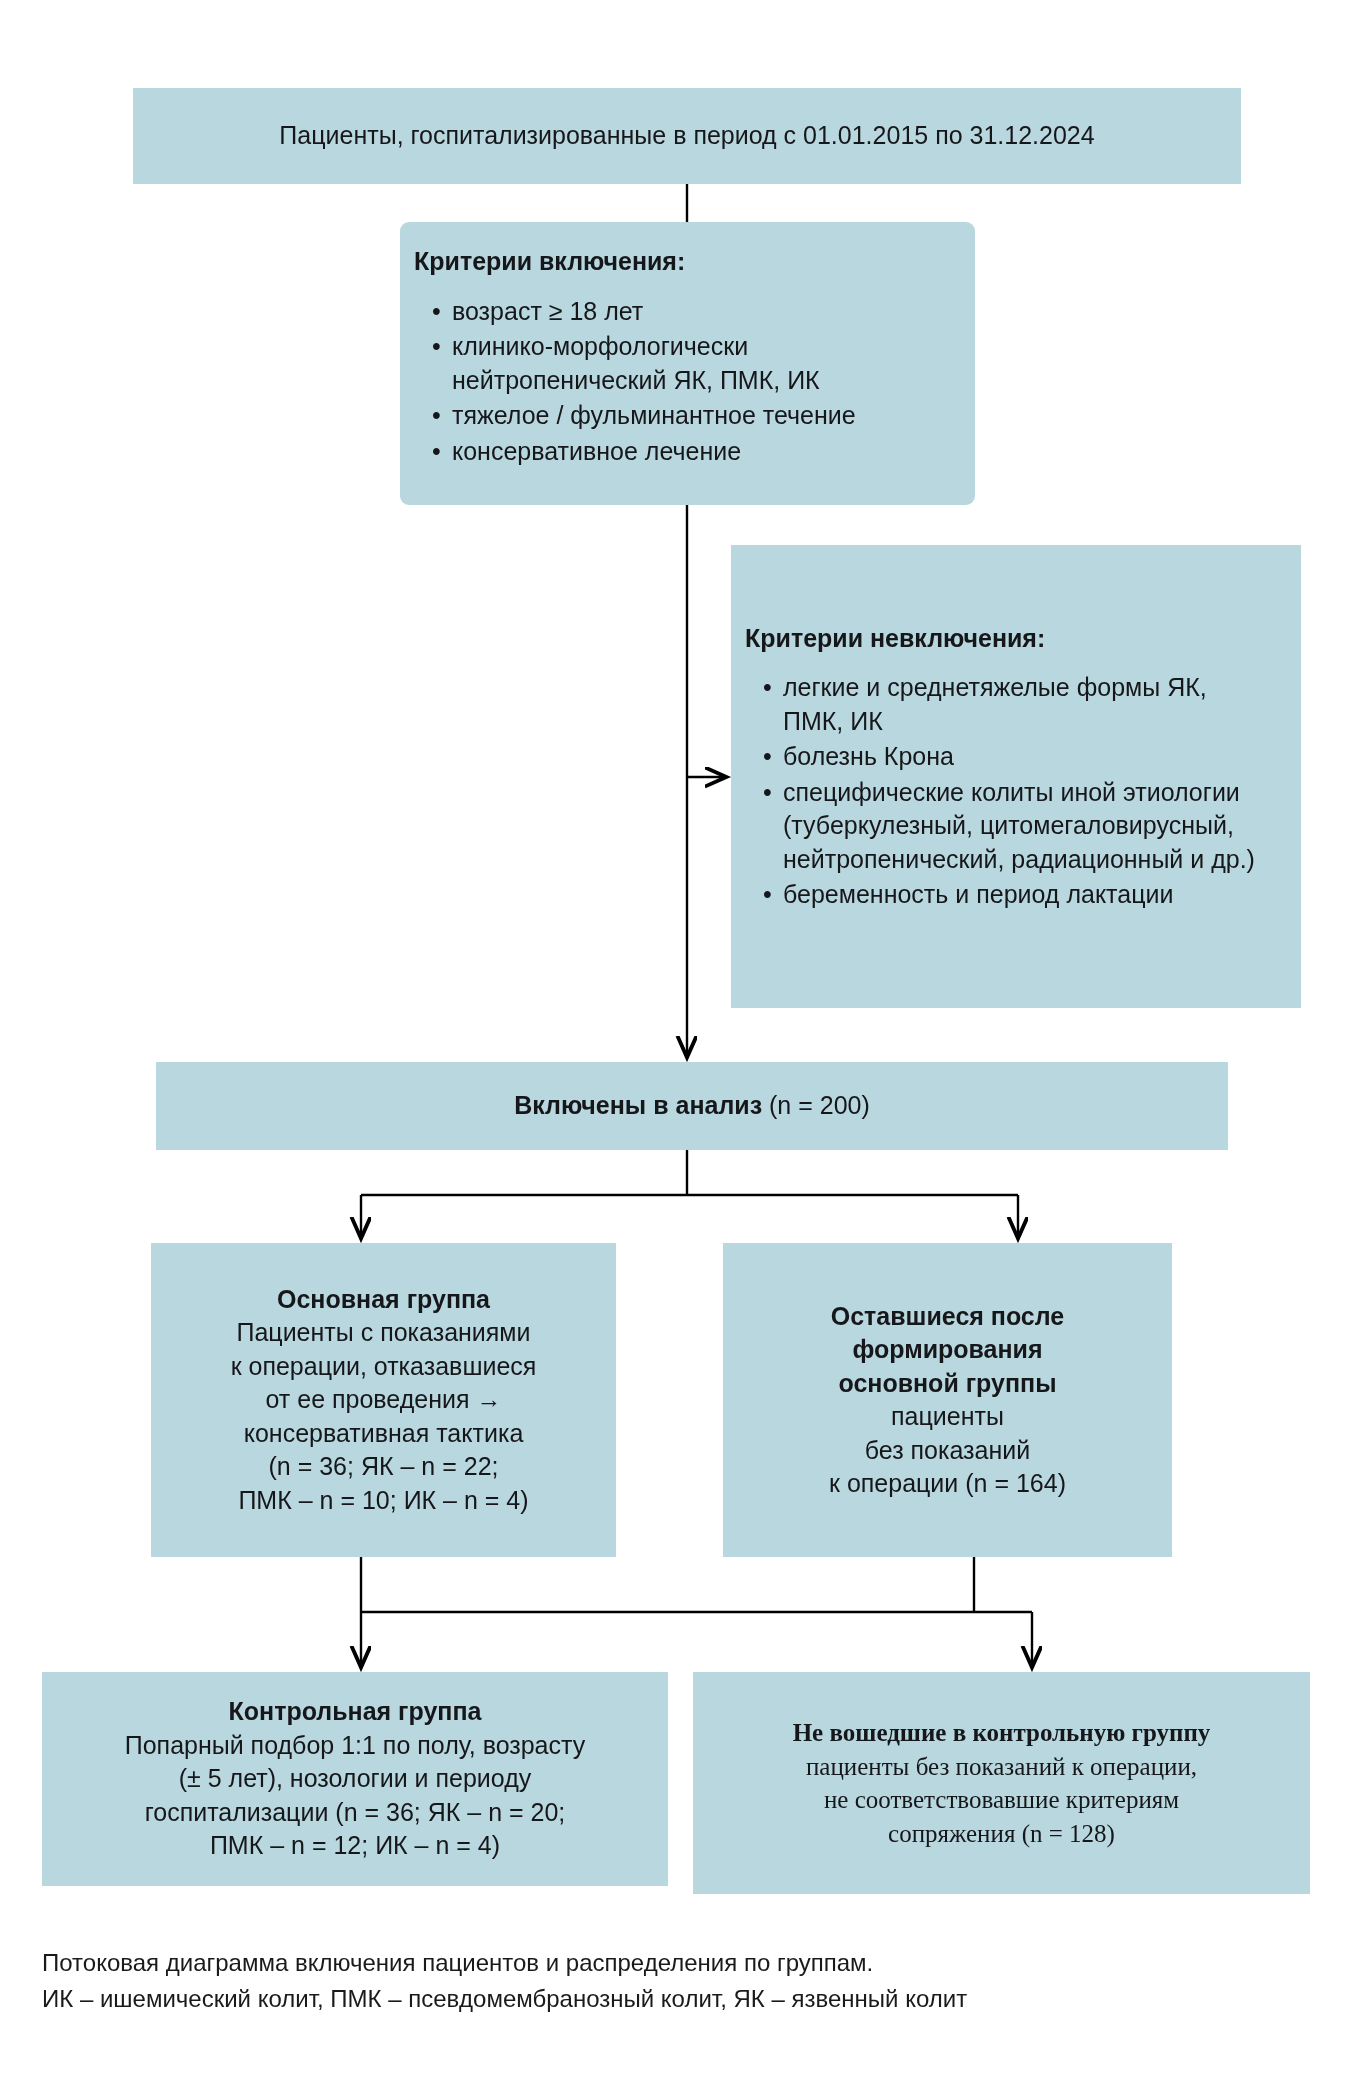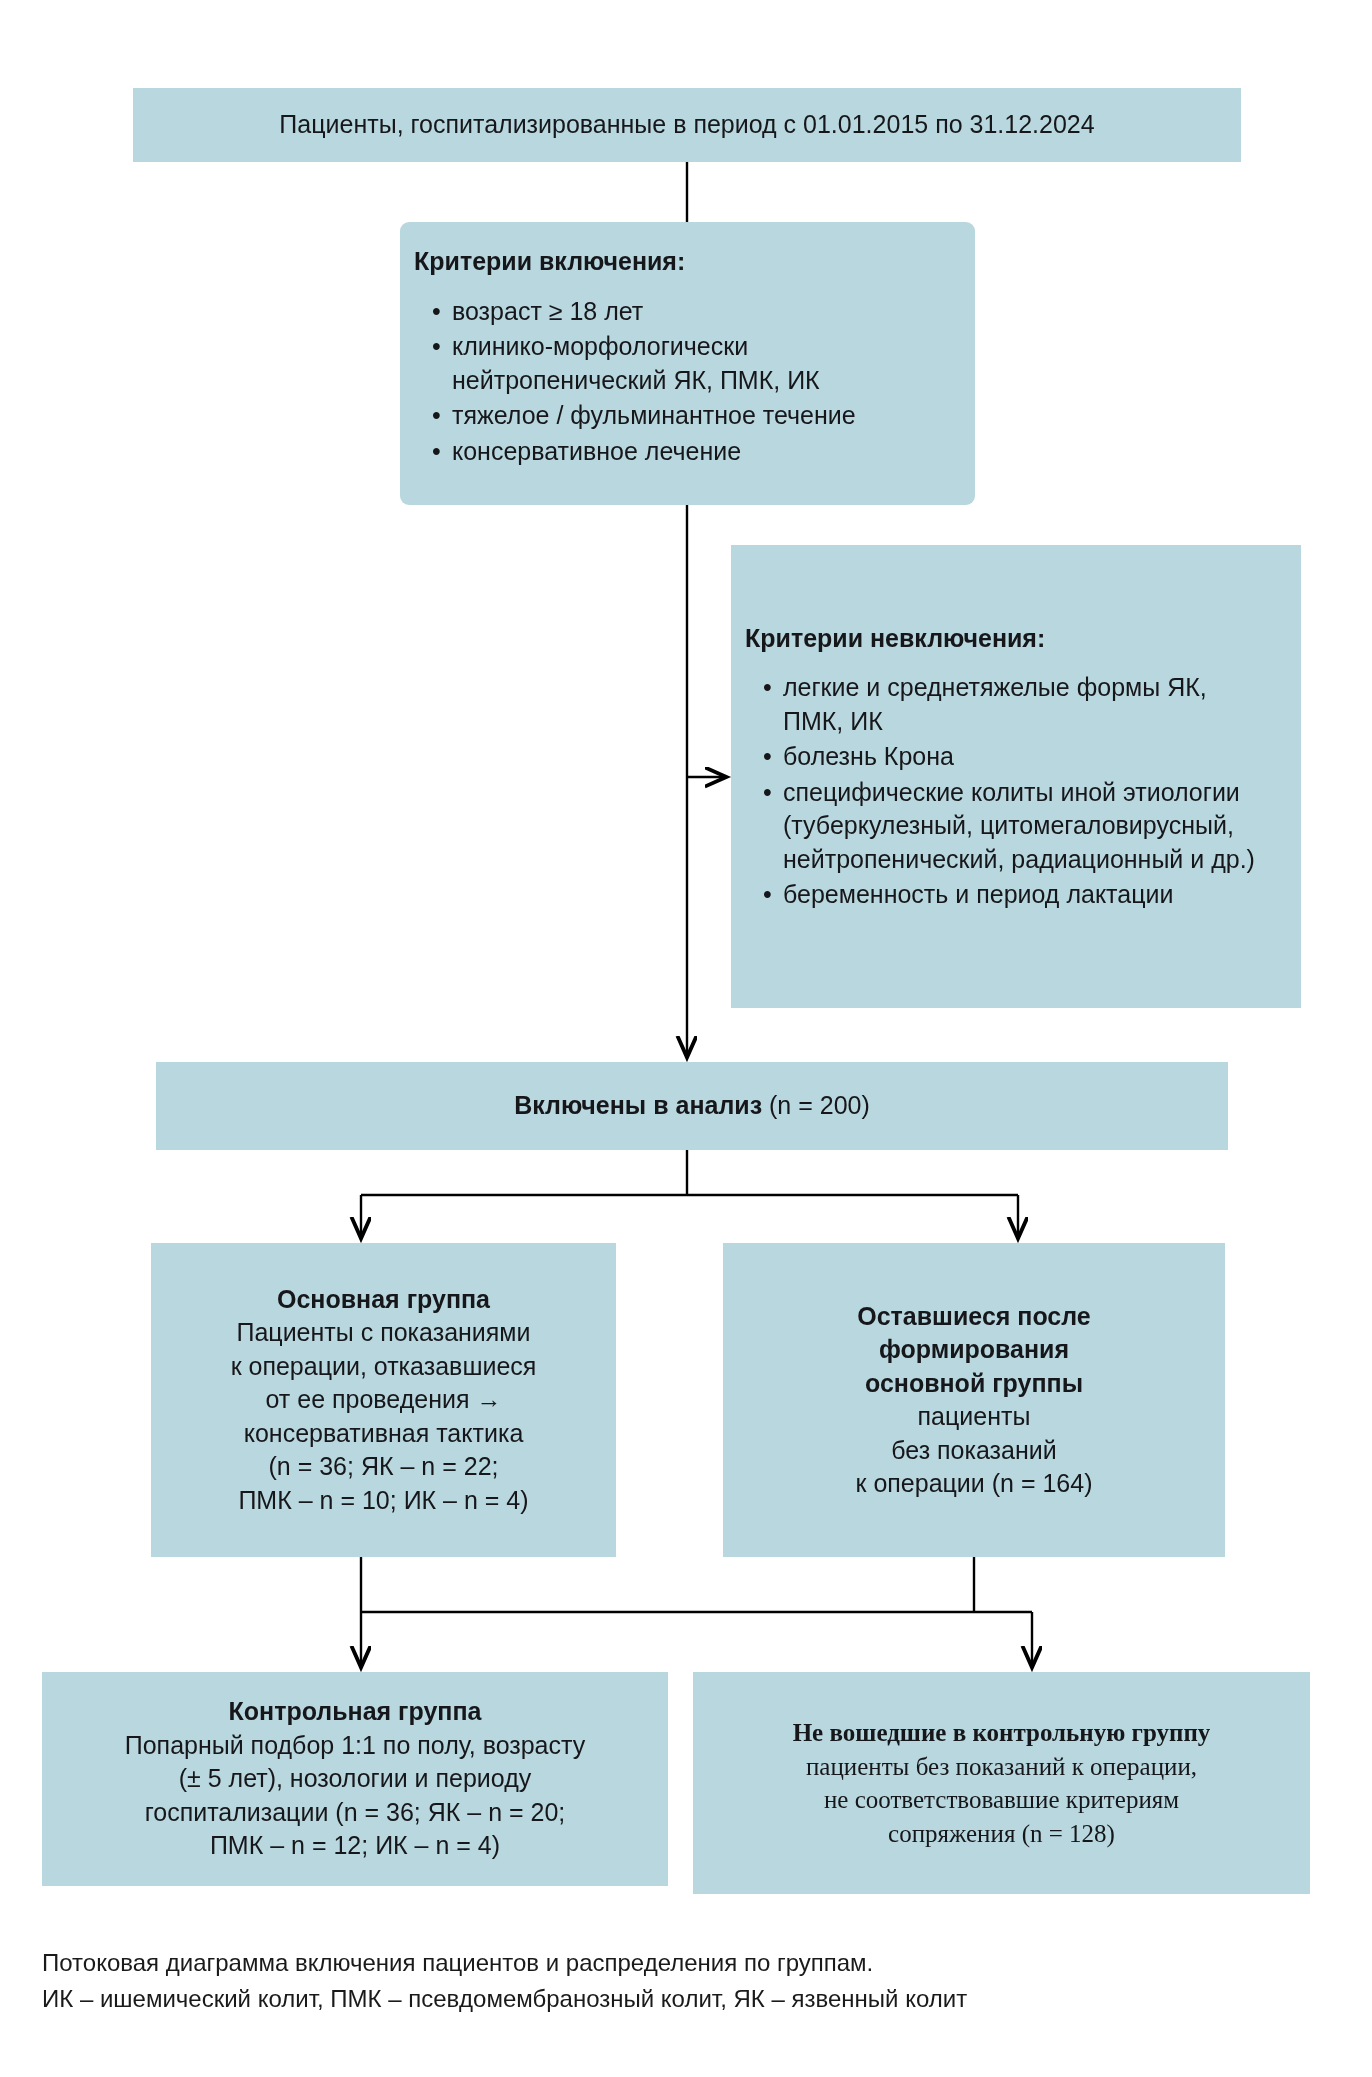--- a/index.html
+++ b/index.html
@@ -63,21 +63,21 @@
   }
   .caption {
     position: absolute;
     font-size: 24px;
     line-height: 1.5;
     color: #1a1a1a;
   }
 
   
   #box-hospitalized {
-    left: 133px; top: 88px; width: 1108px; height: 74px;
+    left: 133px; top: 88px; width: 1108px; height: 96px;
     align-items: center;
   }
   #box-inclusion {
     left: 400px; top: 222px; width: 575px; height: 283px;
     padding: 18px 20px 18px 14px;
     border-radius: 9px;
   }
   #box-exclusion {
     left: 731px; top: 545px; width: 570px; height: 463px;
     padding: 18px 20px 24px 14px;
@@ -85,21 +85,21 @@
   #box-included {
     left: 156px; top: 1062px; width: 1072px; height: 88px;
     align-items: center;
   }
   #box-main-group {
     left: 151px; top: 1243px; width: 465px; height: 314px;
     padding: 14px 16px;
     align-items: center;
   }
   #box-remaining {
-    left: 723px; top: 1243px; width: 502px; height: 314px;
+    left: 723px; top: 1243px; width: 449px; height: 314px;
     padding: 14px 16px;
     align-items: center;
   }
   #box-control-group {
     left: 42px; top: 1672px; width: 626px; height: 214px;
     padding: 14px 12px;
     align-items: center;
   }
   #box-not-included {
     left: 693px; top: 1672px; width: 617px; height: 222px;

